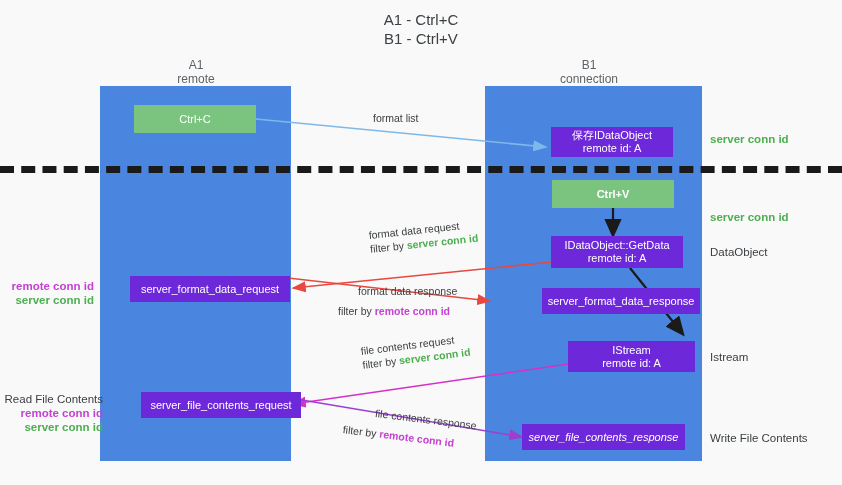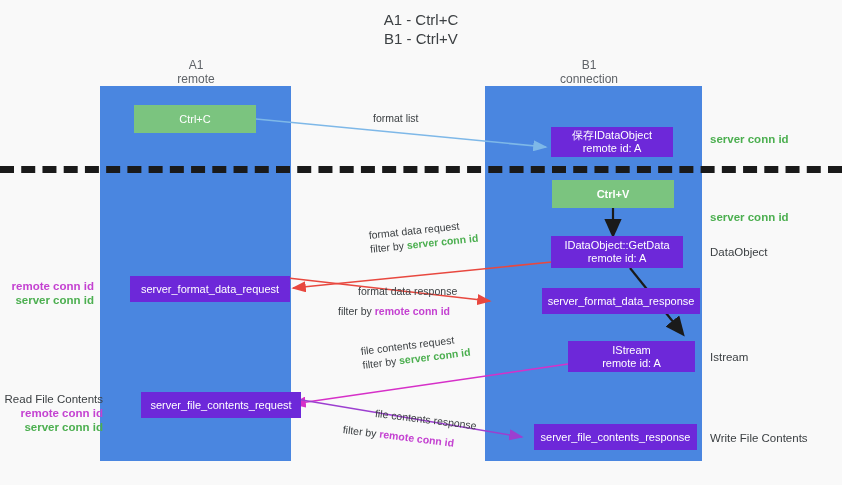--- a/index.html
+++ b/index.html
@@ -150,21 +150,21 @@
   </div>
 
   <div class="abs box orange" style="left:505px;top:288px;width:158px;height:26px;margin-left:37px;">
     <span>server_format_data_response</span>
   </div>
 
   <div class="abs box orange" style="left:130px;top:392px;width:160px;height:26px;margin-left:11px;">
     <span>server_file_contents_request</span>
   </div>
 
-  <div class="abs box orange" style="left:534px;top:424px;width:163px;height:26px;">
+  <div class="abs box orange" style="left:522px;top:424px;width:163px;height:26px;font-style:italic;">
     <span>server_file_contents_response</span>
   </div>
 
   <div class="abs edge-label" style="left:373px;top:111px;">
     <span class="ln">format list</span>
   </div>
 
   <div class="abs edge-label" style="left:368px;top:228px;transform:rotate(-6deg);transform-origin:left top;">
     <span class="ln">format data request</span>
     <span class="ln"><span>filter by </span><span class="kw-green">server conn id</span></span>

